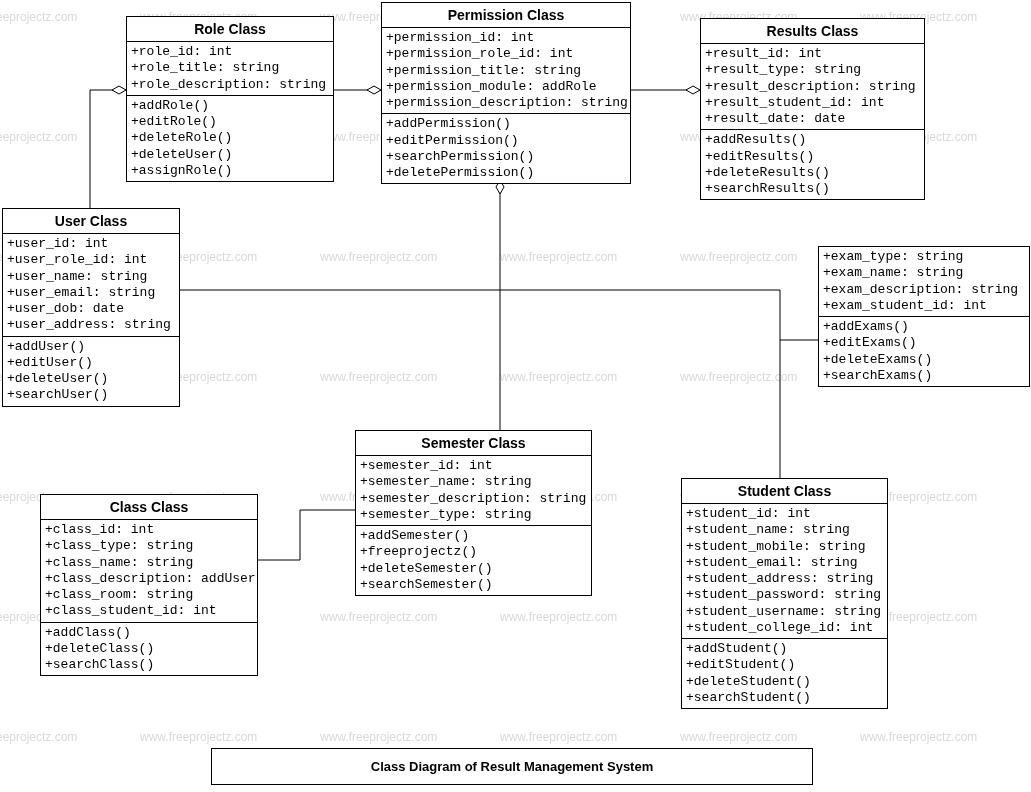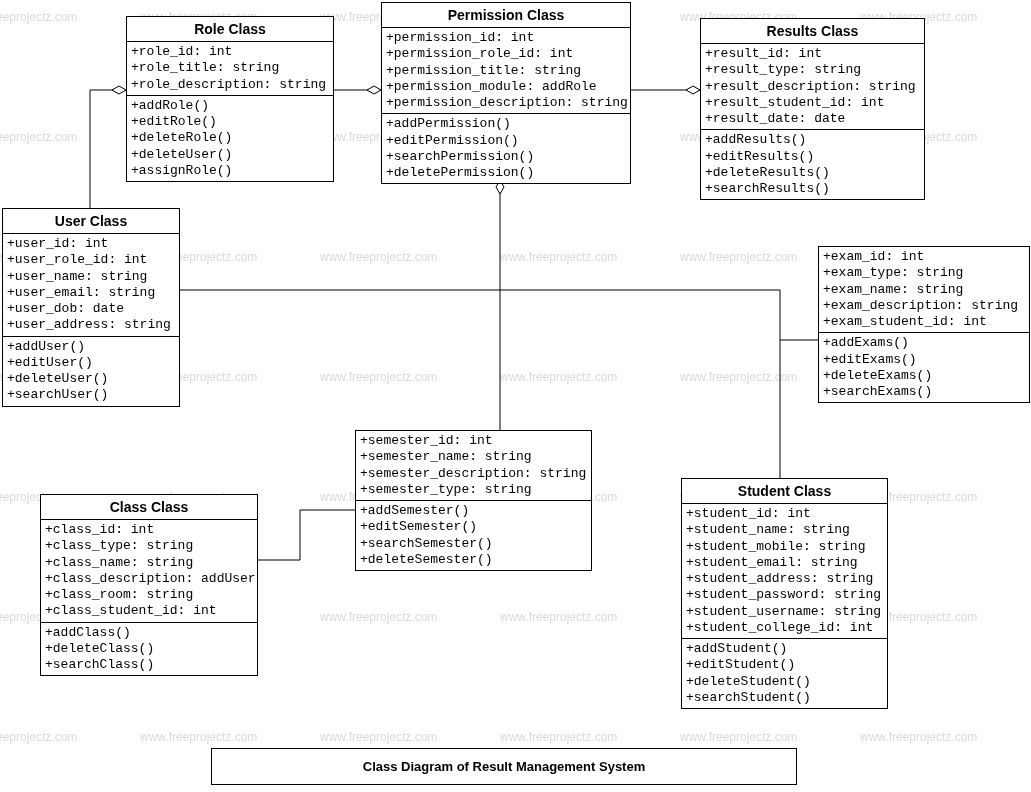--- a/index.html
+++ b/index.html
@@ -51,21 +51,21 @@
     white-space: nowrap;
     line-height: 1.25;
   }
   .diagram-title {
     position: absolute;
     border: 1px solid #000;
     background: #fff;
     font-family: Arial, sans-serif;
     font-weight: bold;
     text-align: center;
-    padding: 10px 12px;
+    padding: 10px 20px;
     z-index: 2;
   }
   svg.connectors {
     position: absolute;
     inset: 0;
     width: 1031px;
     height: 792px;
     z-index: 1;
     pointer-events: none;
   }
@@ -212,46 +212,46 @@
   <div class="uml-section" id="user-ops">
       <div class="uml-row">+addUser()</div>
       <div class="uml-row">+editUser()</div>
       <div class="uml-row">+deleteUser()</div>
       <div class="uml-row">+searchUser()</div>
     </div>
 </div>
 
 <div class="uml-class" style="left:818px; top:246px; width:210px;">
   <div class="uml-section" id="exams-attrs">
-      <div class="uml-row">+exam_id: int</div>
       <div class="uml-row">+exam_type: string</div>
       <div class="uml-row">+exam_name: string</div>
       <div class="uml-row">+exam_description: string</div>
       <div class="uml-row">+exam_student_id: int</div>
     </div>
   <div class="uml-section" id="exams-ops">
       <div class="uml-row">+addExams()</div>
       <div class="uml-row">+editExams()</div>
       <div class="uml-row">+deleteExams()</div>
       <div class="uml-row">+searchExams()</div>
     </div>
 </div>
 
 <div class="uml-class" style="left:355px; top:430px; width:235px;">
+  <div class="uml-title">Semester Class</div>
   <div class="uml-section" id="semester-attrs">
       <div class="uml-row">+semester_id: int</div>
       <div class="uml-row">+semester_name: string</div>
       <div class="uml-row">+semester_description: string</div>
       <div class="uml-row">+semester_type: string</div>
     </div>
   <div class="uml-section" id="semester-ops">
       <div class="uml-row">+addSemester()</div>
-      <div class="uml-row">+editSemester()</div>
+      <div class="uml-row">+freeprojectz()</div>
+      <div class="uml-row">+deleteSemester()</div>
       <div class="uml-row">+searchSemester()</div>
-      <div class="uml-row">+deleteSemester()</div>
     </div>
 </div>
 
 <div class="uml-class" style="left:40px; top:494px; width:216px;">
   <div class="uml-title">Class Class</div>
   <div class="uml-section" id="classcls-attrs">
       <div class="uml-row">+class_id: int</div>
       <div class="uml-row">+class_type: string</div>
       <div class="uml-row">+class_name: string</div>
       <div class="uml-row">+class_description: addUser</div>

